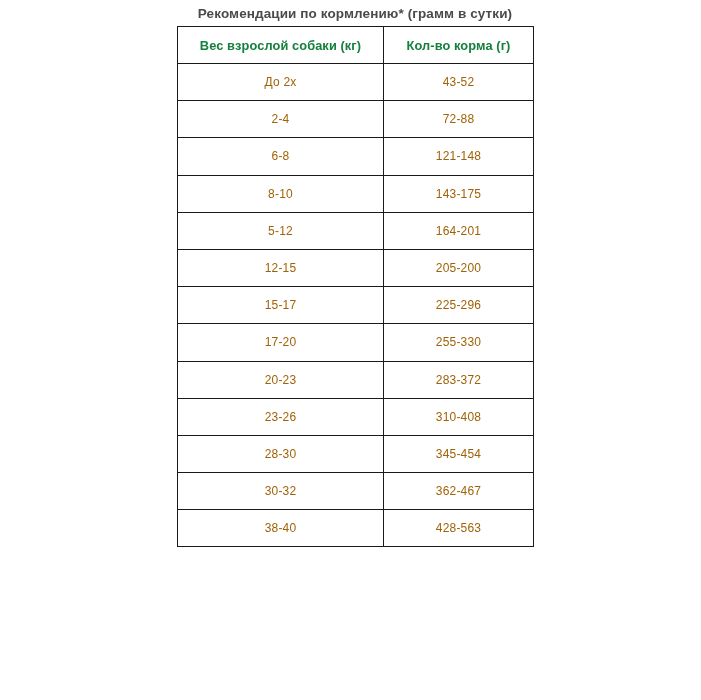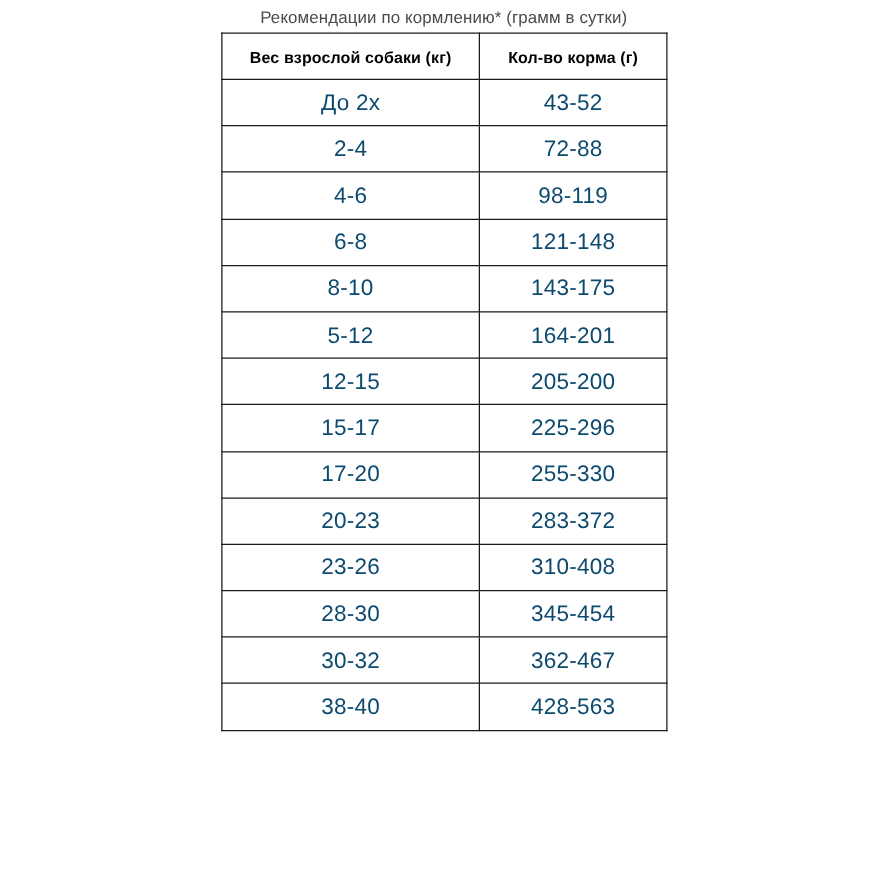--- a/index.html
+++ b/index.html
@@ -22,21 +22,21 @@
     background: #ffffff;
   }
 
   .feeding-title {
     position: absolute;
     top: 6px;
     left: 177px;
     width: 356px;
     text-align: center;
     font-size: 13.5px;
-    font-weight: 400;
+    font-weight: 700;
     color: #4a4a4a;
     letter-spacing: 0.1px;
     white-space: nowrap;
   }
 
   .feeding-table-wrap {
     position: absolute;
     top: 26px;
     left: 177px;
     width: 356px;
@@ -53,30 +53,30 @@
     border: 1.6px solid #1a1a1a;
     text-align: center;
     vertical-align: middle;
     padding: 0;
   }
 
   table.feeding-table th {
     height: 36px;
     font-size: 12.8px;
     font-weight: 700;
-    color: #000000;
+    color: #15803d;
     letter-spacing: 0.1px;
     white-space: nowrap;
   }
 
   table.feeding-table td {
     height: 36.2px;
-    font-size: 18px;
+    font-size: 12px;
     font-weight: 400;
-    color: #0c4a6e;
+    color: #a16207;
     letter-spacing: 0.2px;
     white-space: nowrap;
   }
 
   .col-weight { width: 206px; }
   .col-amount { width: 150px; }
 </style>
 </head>
 <body>
 
@@ -97,24 +97,20 @@
         </tr>
       </thead>
       <tbody id="table-body">
           <tr>
             <td>До 2х</td>
             <td>43-52</td>
           </tr>
           <tr>
             <td>2-4</td>
             <td>72-88</td>
-          </tr>
-          <tr>
-            <td>4-6</td>
-            <td>98-119</td>
           </tr>
           <tr>
             <td>6-8</td>
             <td>121-148</td>
           </tr>
           <tr>
             <td>8-10</td>
             <td>143-175</td>
           </tr>
           <tr>

